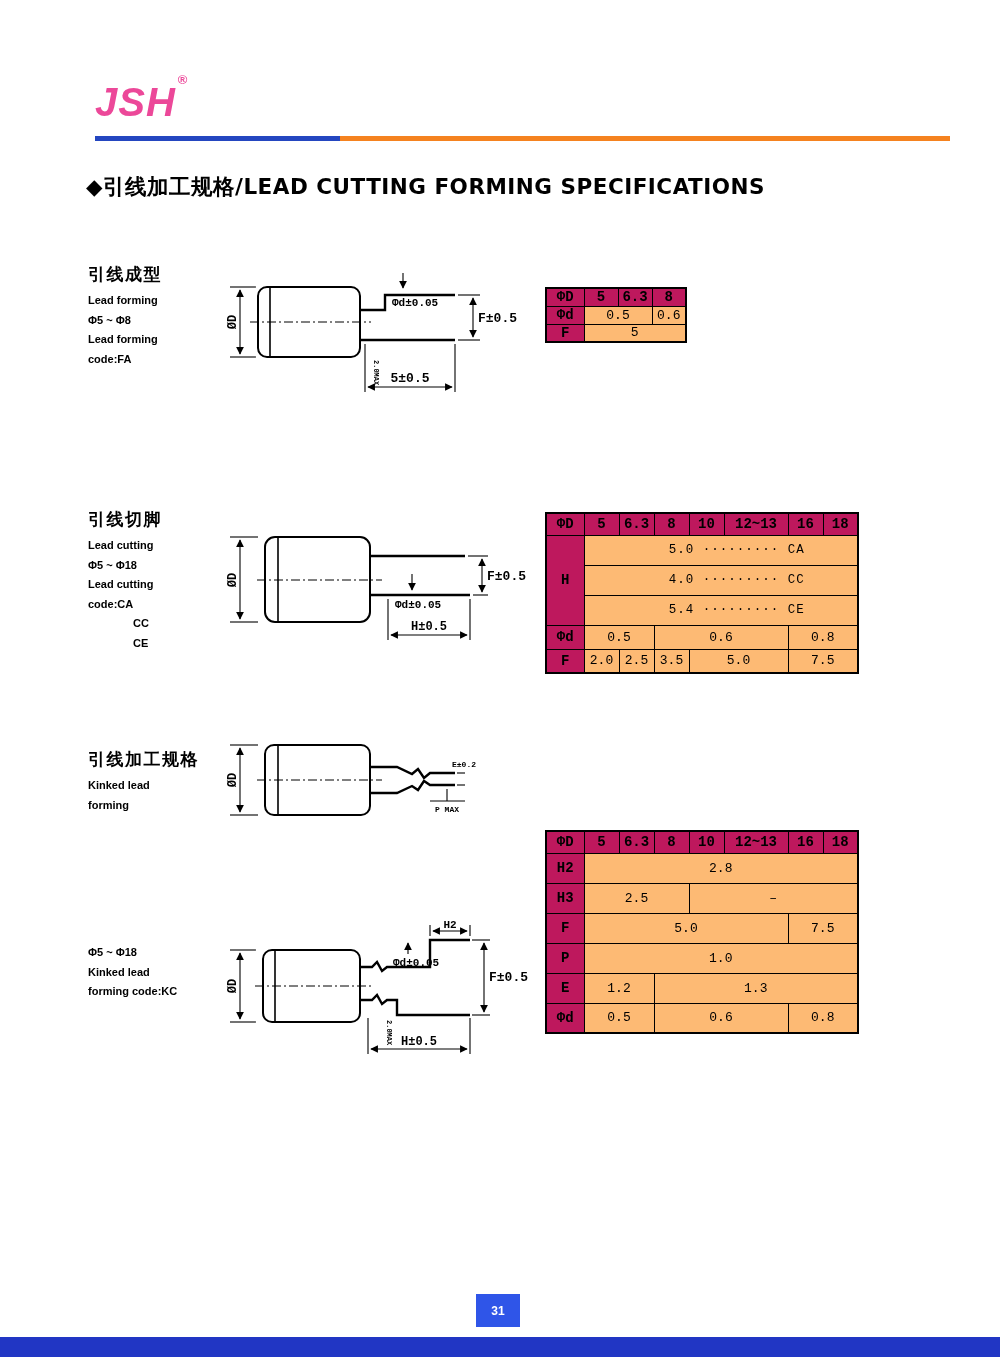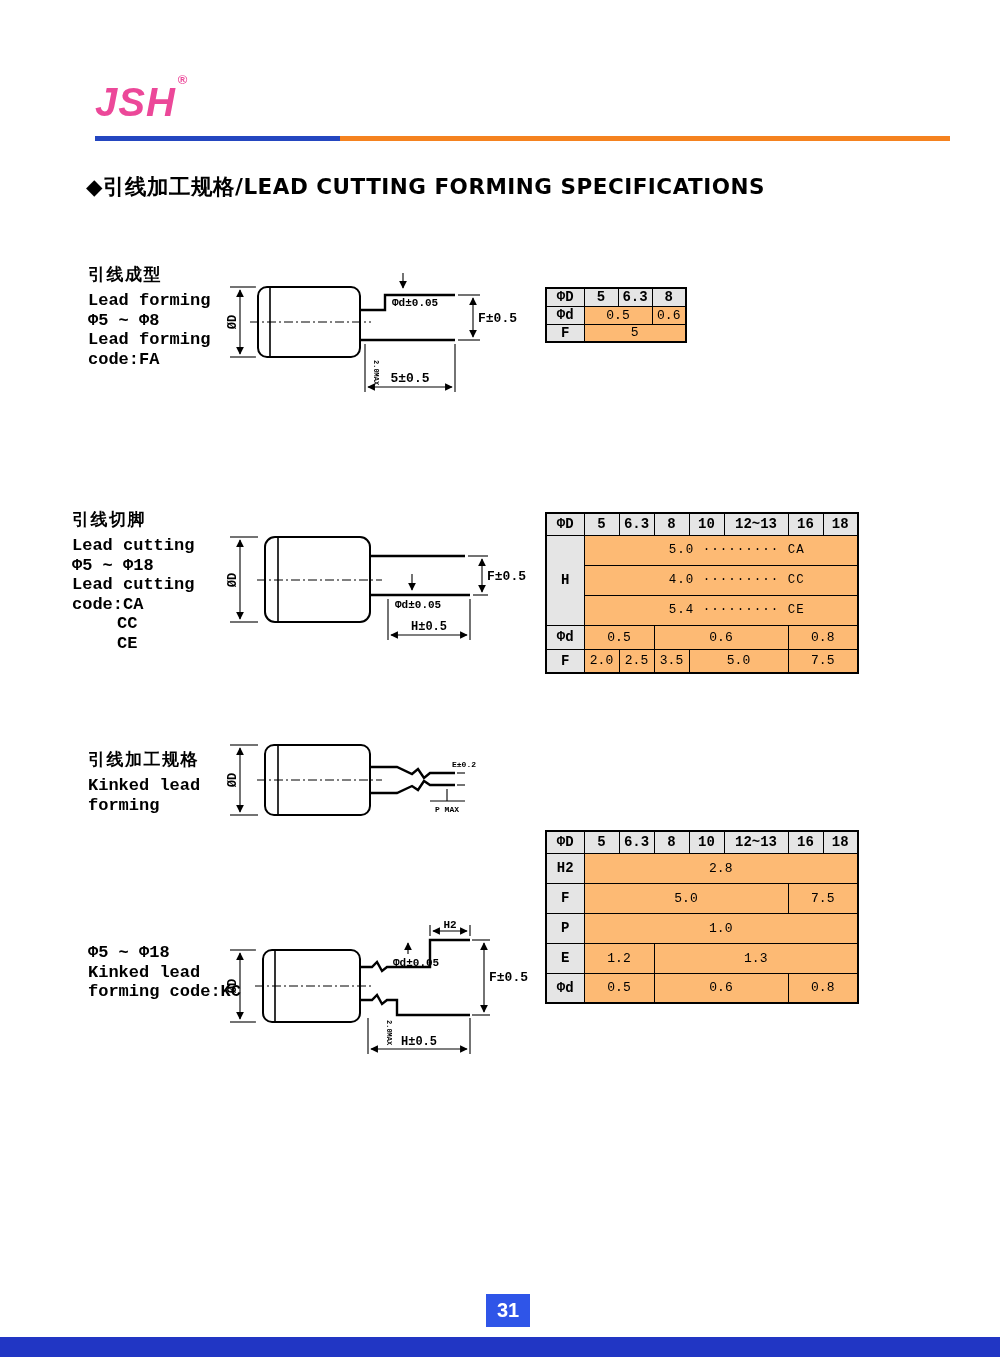--- a/index.html
+++ b/index.html
@@ -21,34 +21,34 @@
   .rule-orange { flex:1; height:100%; background:#f5821f; }
 
   
   .title { left:86px; top:172px; font-size:21.5px; font-weight:bold;
            font-family:"DejaVu Sans","Liberation Sans",sans-serif; letter-spacing:.5px; }
 
   
   .labels { width:230px; }
   .labels .cjk { font-family:"DejaVu Sans",sans-serif; font-size:17px; font-weight:bold;
                  letter-spacing:1.5px; margin-bottom:5px; }
-  .labels .ln { font-family:Liberation Mono, monospace;
-                font-weight:bold; font-size:17px; line-height:19.5px; white-space:pre; }
+  .labels .ln { font-family:Liberation Sans, sans-serif;
+                font-weight:bold; font-size:11px; line-height:19.5px; white-space:pre; }
   .labels .indent { padding-left:45px; }
   .s1-labels { left:88px; top:263px; }
-  .s2-labels { left:72px; top:508px; }
+  .s2-labels { left:88px; top:508px; }
   .s3-labels { left:88px; top:748px; }
   .s4-labels { left:88px; top:943px; }
 
   
   table.spec { border-collapse:collapse; table-layout:fixed; border:2px solid #000;
                font-family:"Liberation Mono","DejaVu Sans Mono",monospace; }
   table.spec th, table.spec td { border:1.6px solid #000; text-align:center;
                vertical-align:middle; padding:0; overflow:hidden; }
-  table.spec th.hd { background:#e5e5e5; font-weight:bold; font-size:14px; }
+  table.spec th.hd { background:#be185d; font-weight:bold; font-size:14px; }
   table.spec td { font-size:13px; background:#fdba74; }
   .t1 { left:545px; top:287px; width:140px; }
   .t1 tr { height:18px; }
   .t1 th.hd { font-size:13px; }
   .t2 { left:545px; top:512px; width:312px; }
   .t2 tr { height:24px; }
   .t2 tr.hdr { height:22px; }
   .t2 tr.grp { height:30px; }
   .t2 tr.grp td { font-size:12.5px; letter-spacing:1px;padding-left:32px; }
   .t3 { left:545px; top:830px; width:312px; }
@@ -61,22 +61,22 @@
   svg .lead { stroke:#000; stroke-width:2.4; fill:none; }
   svg .body { fill:#fff; stroke:#000; stroke-width:2; }
   svg .sleeve { stroke:#000; stroke-width:1.6; }
   svg .cl { stroke:#000; stroke-width:1; stroke-dasharray:9 3 2 3; }
   svg text { font-family:"Liberation Mono","DejaVu Sans Mono",monospace;
              fill:#000; font-weight:bold; }
   .t7 { font-size:7px; } .t8 { font-size:8px; } .t11 { font-size:11px; }
   .t12 { font-size:12px; } .t13 { font-size:13px; }
 
   
-  .pagenum { left:486px; top:1294px; width:44px; height:33px; background:#2f55e8;
-             color:#fff; font-size:20px; font-weight:bold;
+  .pagenum { left:476px; top:1294px; width:44px; height:33px; background:#2f55e8;
+             color:#fff; font-size:12px; font-weight:bold;
              display:flex; align-items:center; justify-content:center; }
   .footerbar { left:0; top:1337px; width:1000px; height:20px; background:#2136c4; }
 </style>
 </head>
 <body>
 
 <svg width="0" height="0" style="position:absolute">
   <defs>
     <marker id="arr" viewBox="0 0 10 10" refX="9" refY="5" markerWidth="7" markerHeight="7" orient="auto-start-reverse">
       <path d="M0,0 L10,5 L0,10 z" fill="#000"></path>
@@ -308,20 +308,25 @@
         <th class="hd">10</th>
         <th class="hd">12~13</th>
         <th class="hd">16</th>
         <th class="hd">18</th>
       </tr>
       <tr>
         <th class="hd">H2</th>
         <td colspan="7">2.8</td>
       </tr>
       <tr>
+        <th class="hd">H3</th>
+        <td colspan="3">2.5</td>
+        <td colspan="4">–</td>
+      </tr>
+      <tr>
         <th class="hd">F</th>
         <td colspan="5">5.0</td>
         <td colspan="2">7.5</td>
       </tr>
       <tr>
         <th class="hd">P</th>
         <td colspan="7">1.0</td>
       </tr>
       <tr>
         <th class="hd">E</th>

